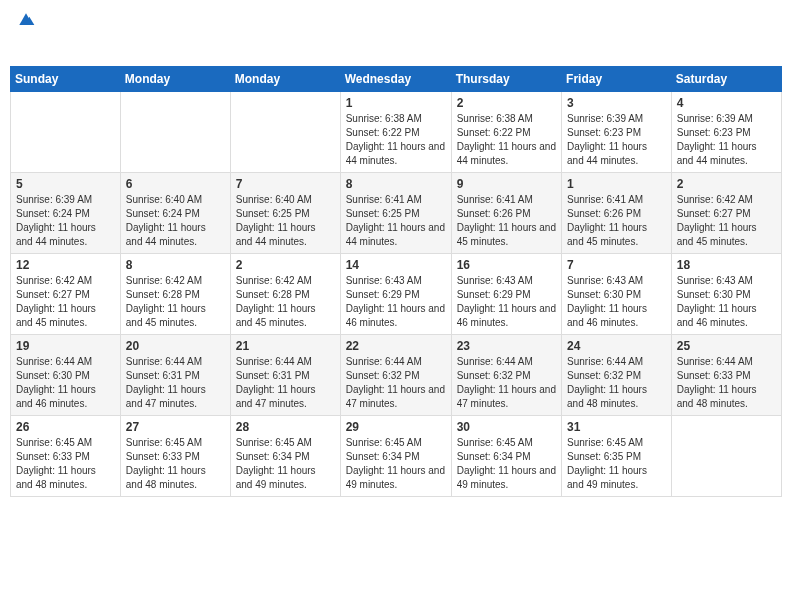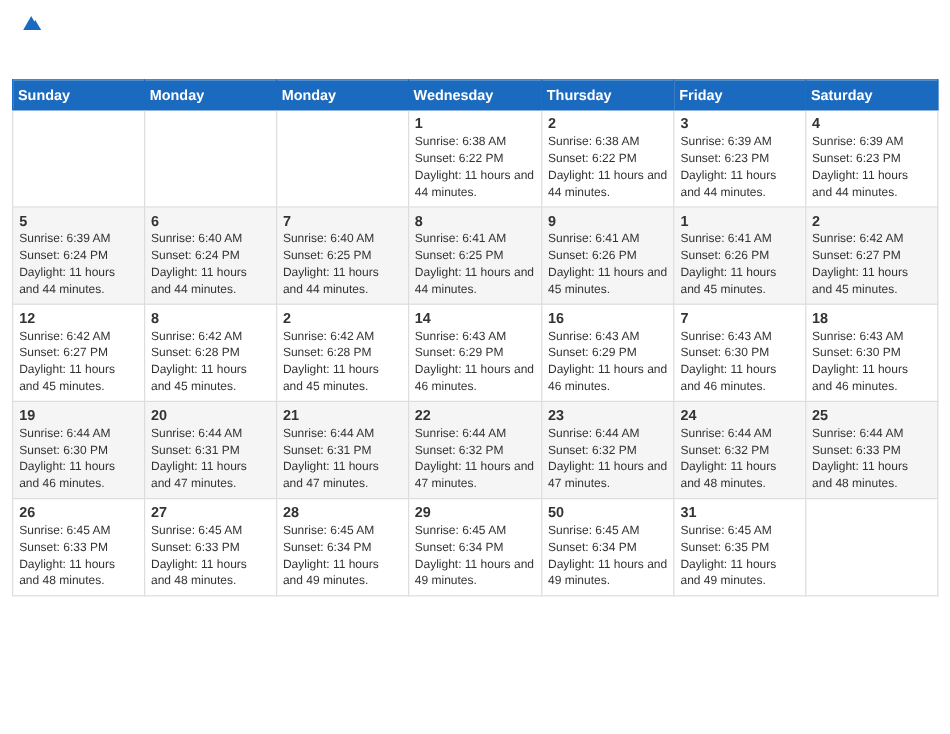--- a/index.html
+++ b/index.html
@@ -311,21 +311,21 @@
 Sunset: 6:34 PM
 Daylight: 11 hours and 49 minutes.</div>
         </td>
         <td>
           <span class="day-number">29</span>
           <div class="day-info" style="white-space: pre-line;">Sunrise: 6:45 AM
 Sunset: 6:34 PM
 Daylight: 11 hours and 49 minutes.</div>
         </td>
         <td>
-          <span class="day-number">50</span>
+          <span class="day-number">30</span>
           <div class="day-info" style="white-space: pre-line;">Sunrise: 6:45 AM
 Sunset: 6:34 PM
 Daylight: 11 hours and 49 minutes.</div>
         </td>
         <td>
           <span class="day-number">31</span>
           <div class="day-info" style="white-space: pre-line;">Sunrise: 6:45 AM
 Sunset: 6:35 PM
 Daylight: 11 hours and 49 minutes.</div>
         </td>

